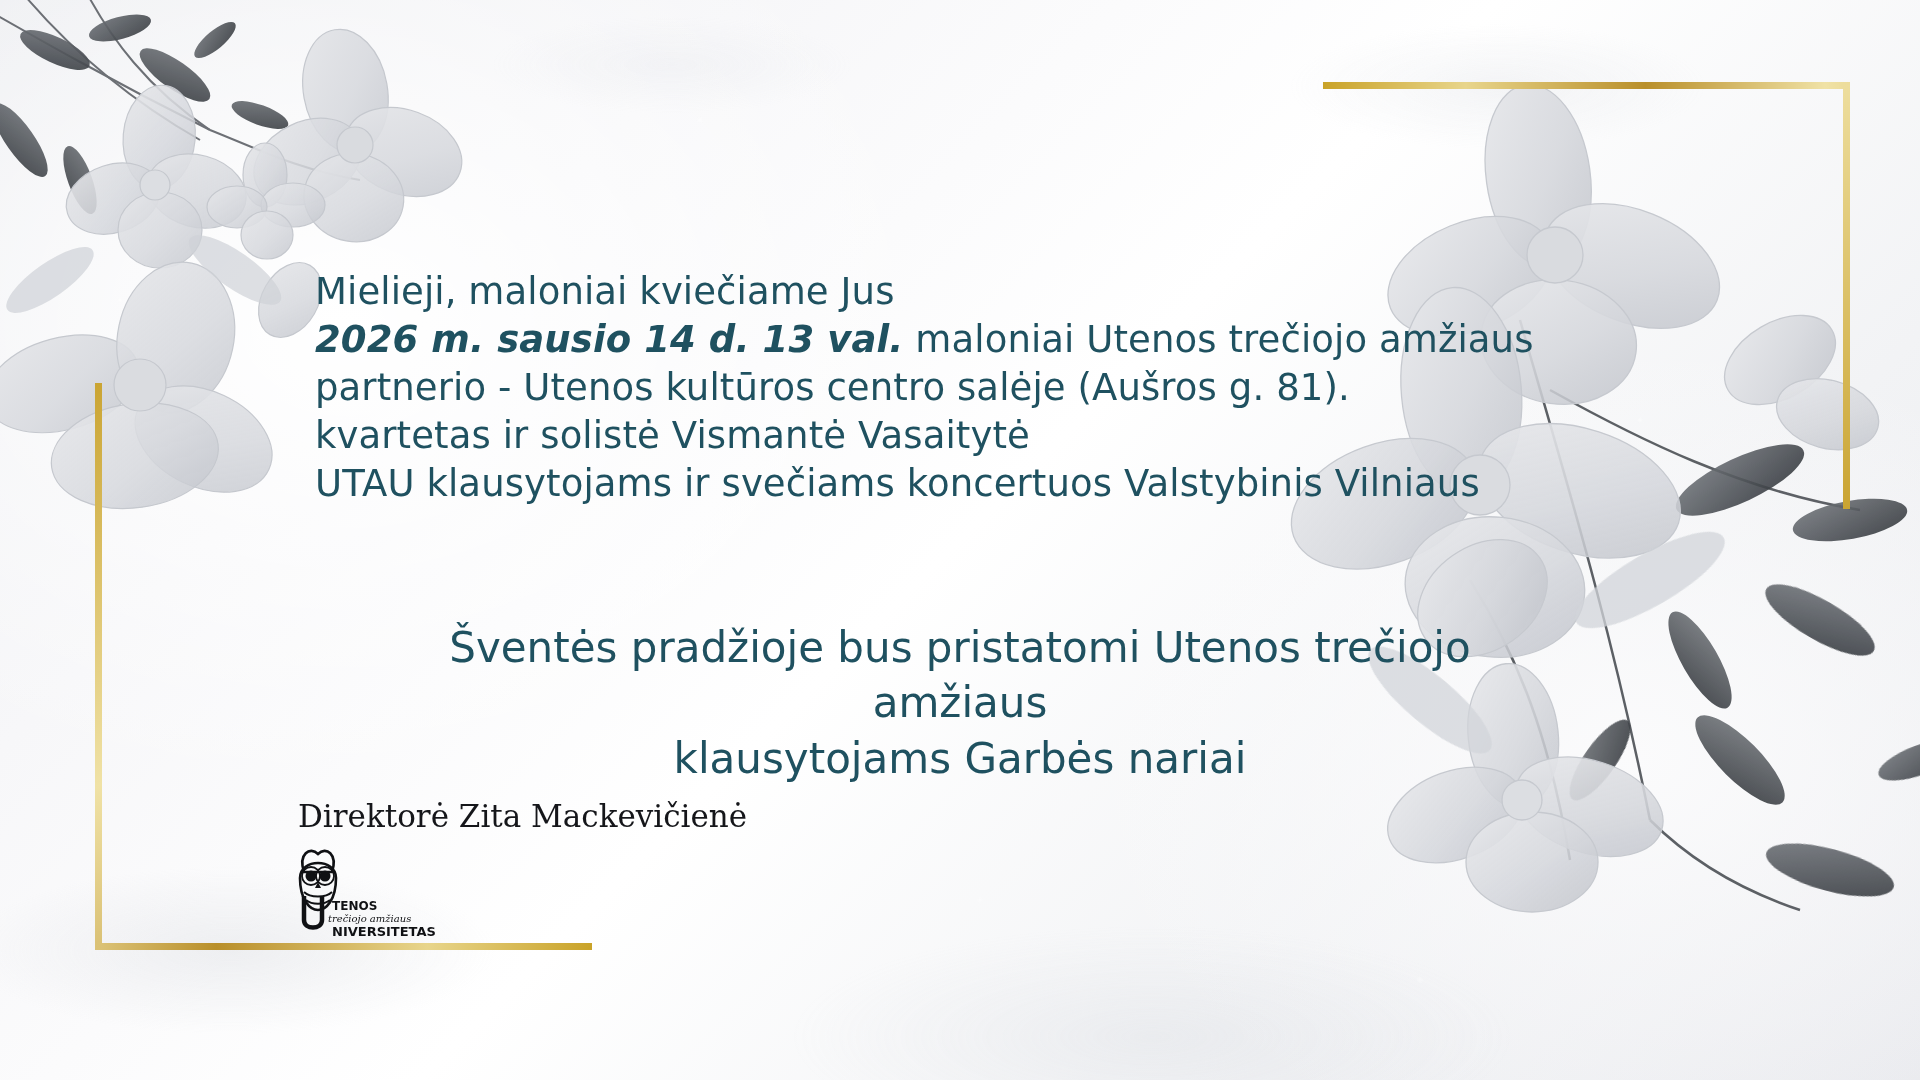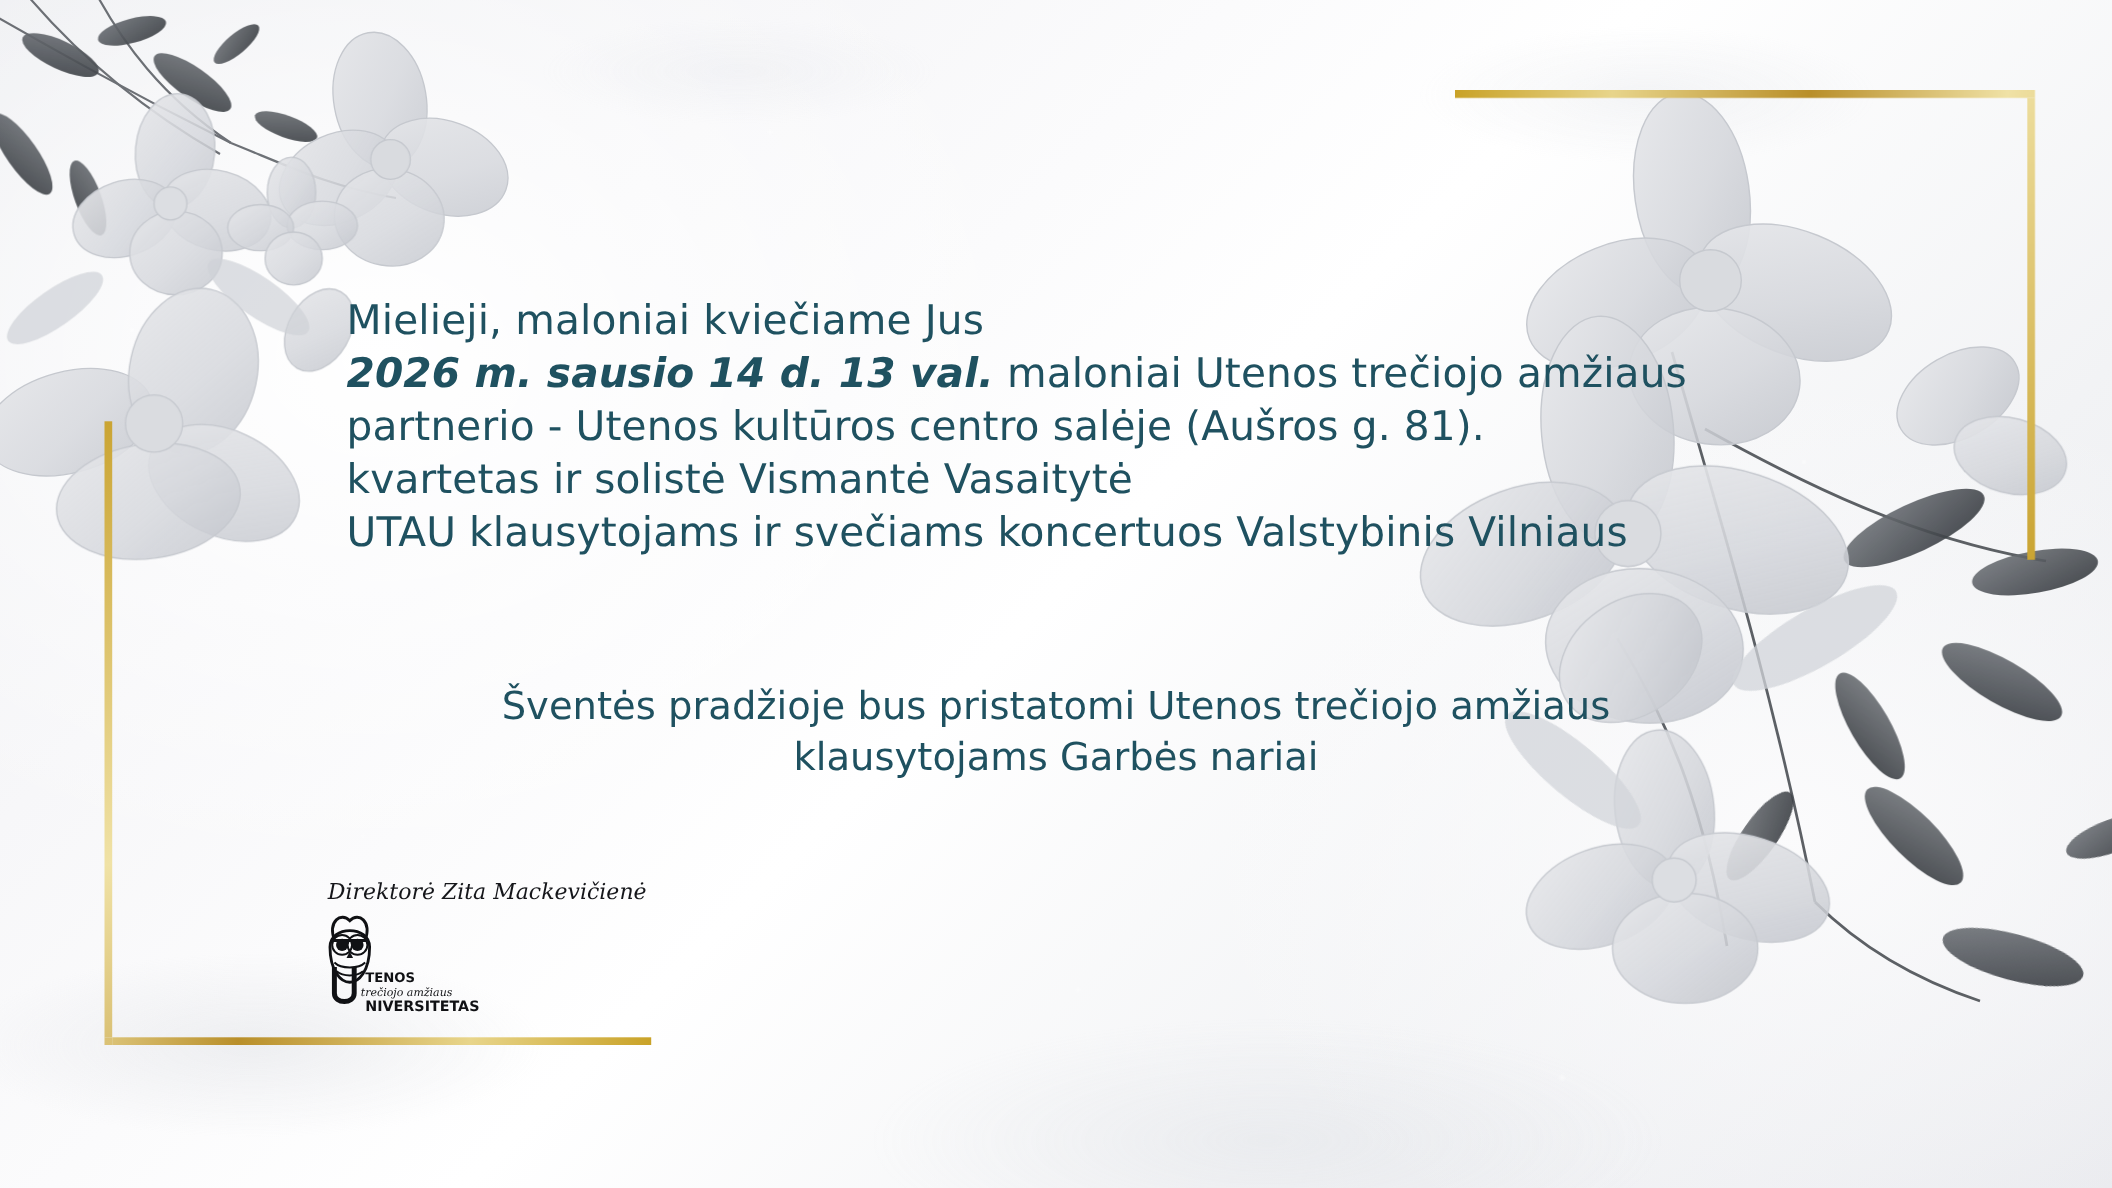--- a/index.html
+++ b/index.html
@@ -123,40 +123,39 @@
   .line { display: block; }
 
   .secondary-text {
     position: absolute;
     top: 620px;
     left: 50%;
     transform: translateX(-50%);
     width: 1150px;
     text-align: center;
     color: #1f5160;
-    font-size: 35px;
+    font-size: 42px;
     line-height: 1.32;
     font-weight: 400;
   }
 
   .signature {
     position: absolute;
     left: 298px;
     top: 798px;
     font-family: "DejaVu Serif", serif;
-    font-style: italic;
-    font-size: 20px;
+    font-size: 31px;
     color: #15161a;
     white-space: nowrap;
   }
 
   .logo {
     position: absolute;
     left: 288px;
-    top: 821px;
+    top: 838px;
     width: 175px;
     height: 105px;
   }
   .logo svg { display: block; width: 100%; height: 100%; }
 </style>
 </head>
 <body>
 
 <div class="invitation">
 

